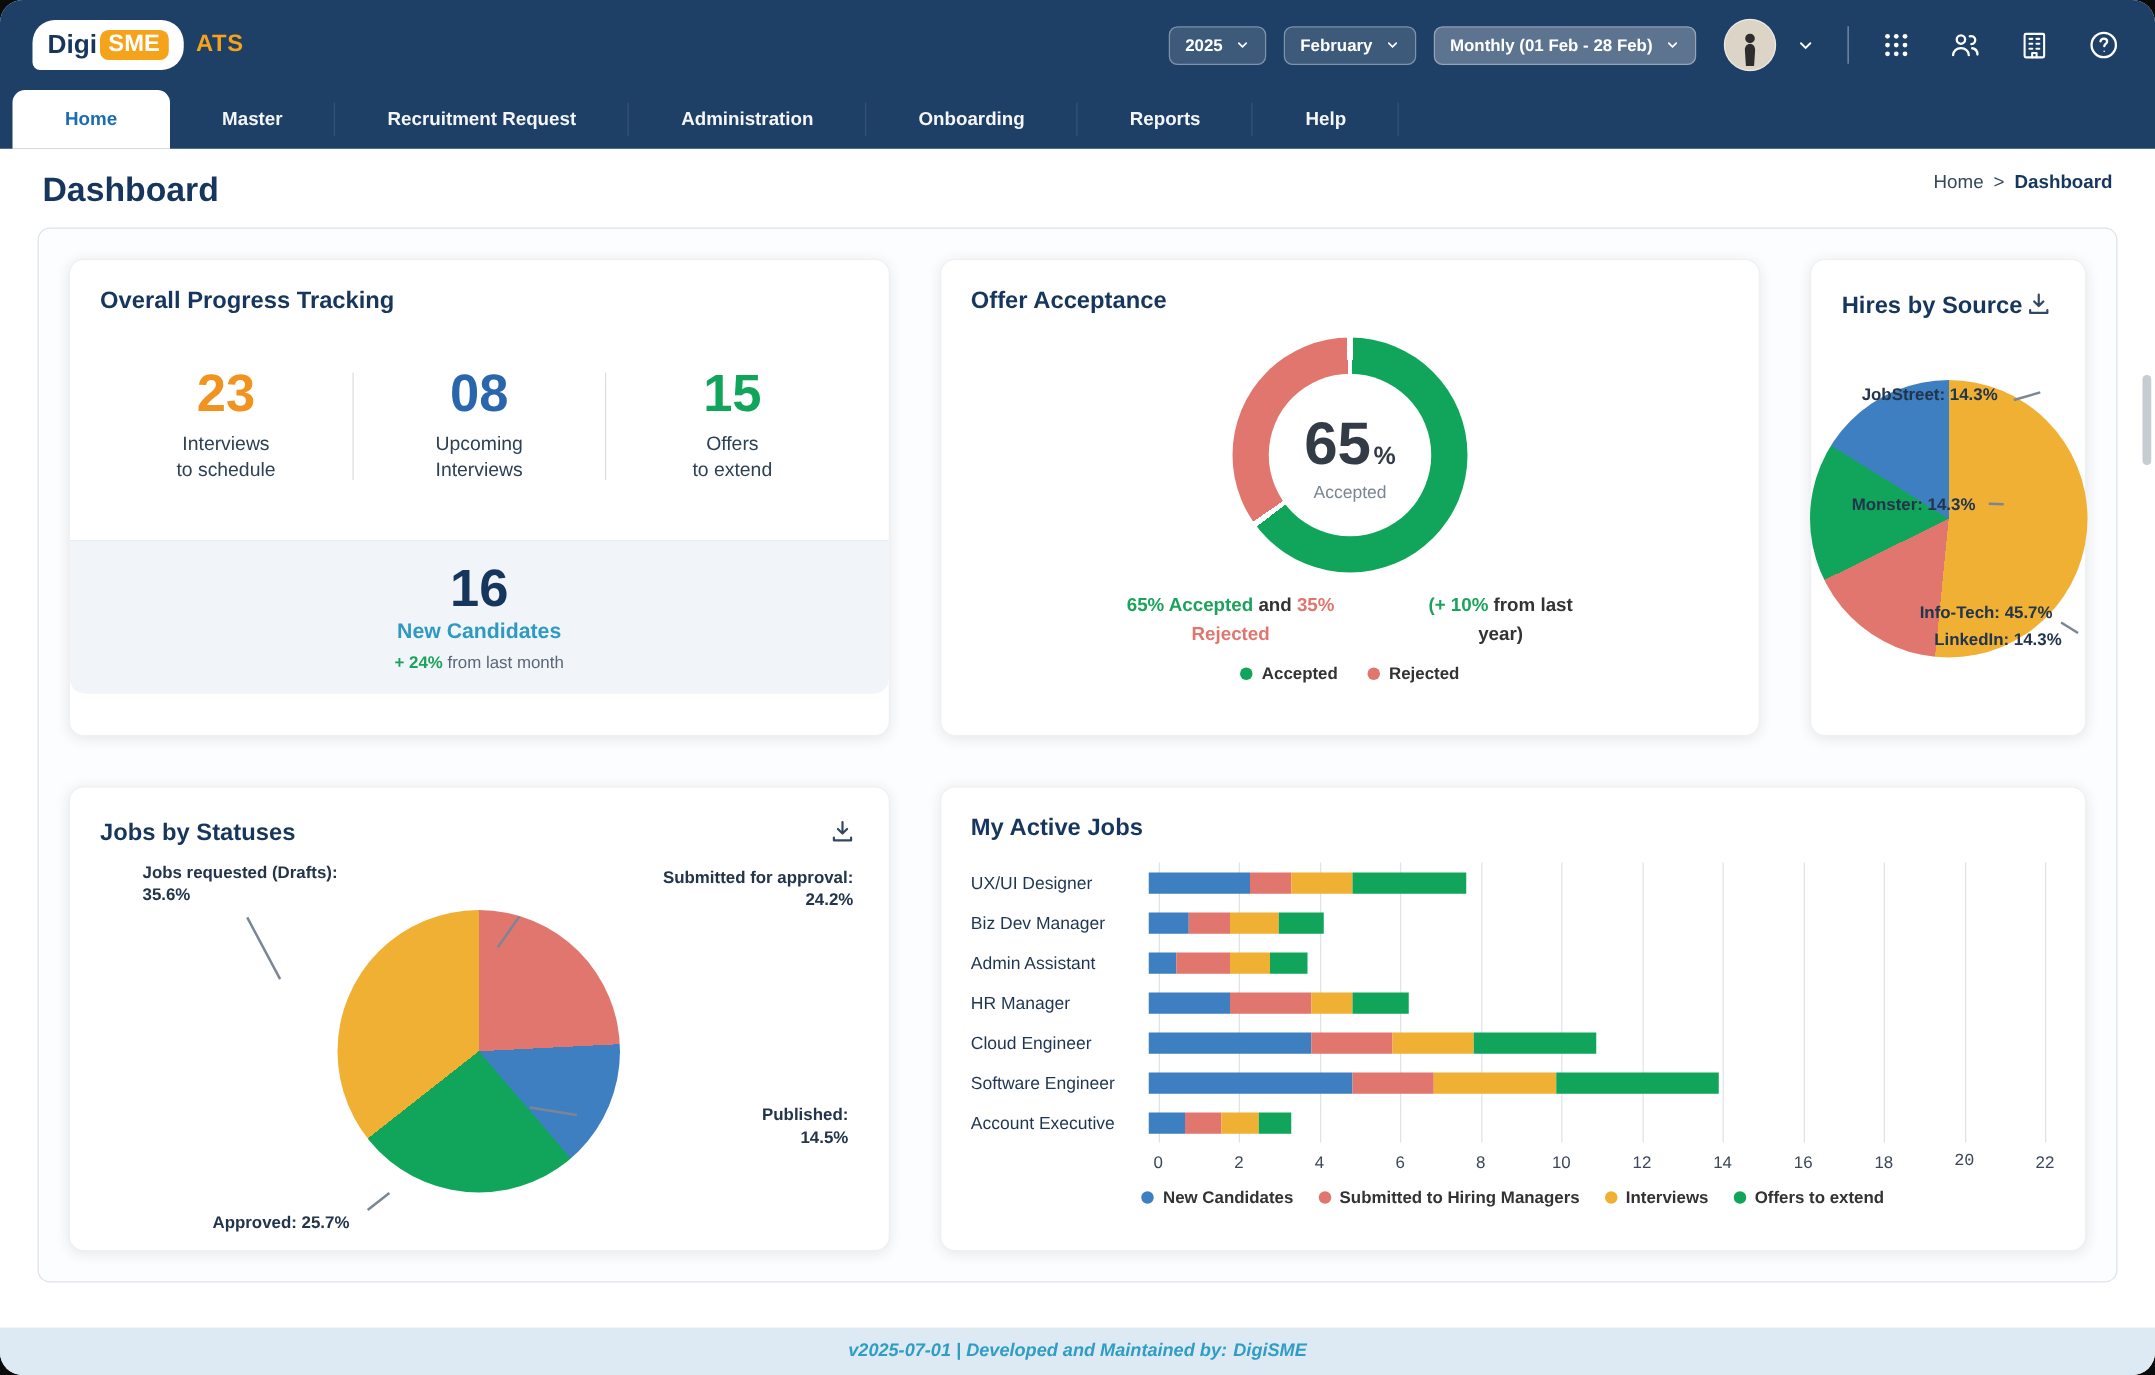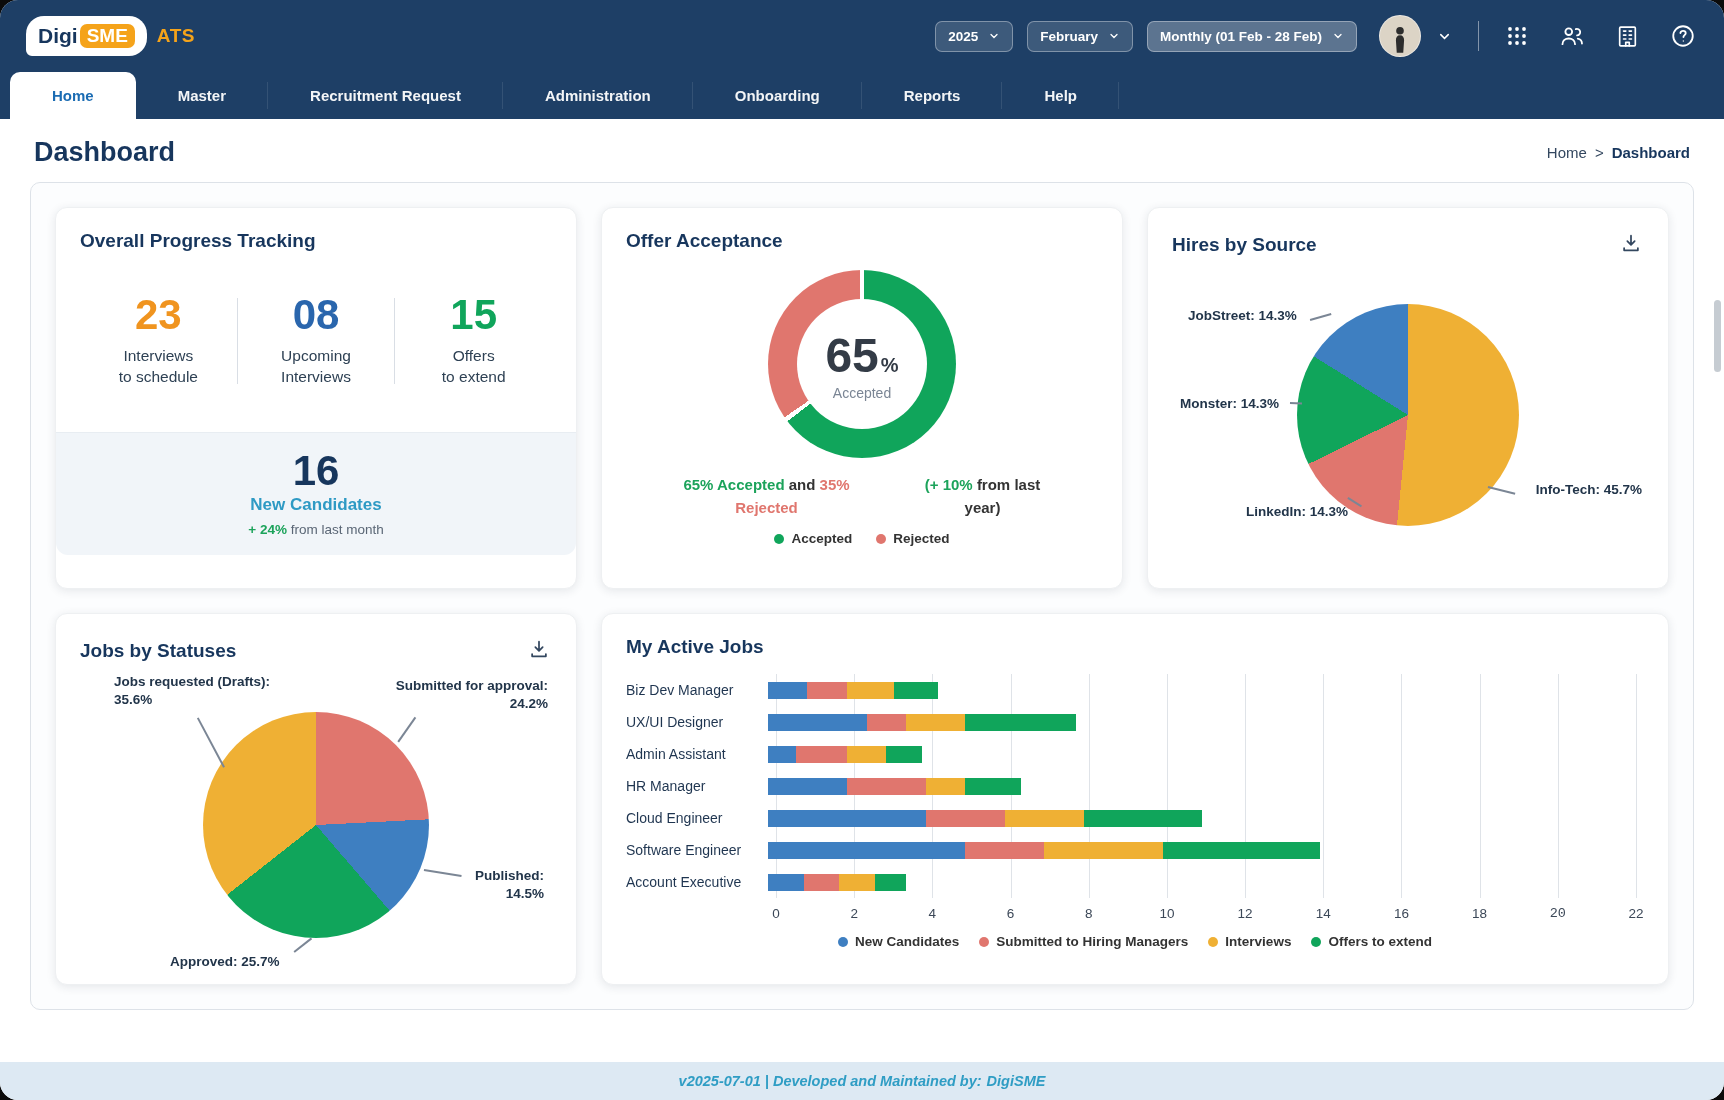--- a/index.html
+++ b/index.html
@@ -24,29 +24,29 @@
   .chev-btn { background:none; border:none; padding:2px; cursor:pointer; display:flex; }
   .vdivider { width:1px; height:30px; background:rgba(255,255,255,.45); margin:0 10px; }
   .hicon { background:none; border:none; padding:2px; cursor:pointer; display:flex; align-items:center; }
   .hicon + .hicon { margin-left:12px; }
   
   .navbar { height:47px; background:#1e3f66; display:flex; padding-left:10px; flex:none; }
   .tab { display:flex; align-items:center; padding:0 42px; color:rgba(255,255,255,.95); font-size:15px; font-weight:600; cursor:pointer; position:relative; }
   .tab:not(.active)::after { content:""; position:absolute; right:0; top:10px; bottom:10px; width:1px; background:rgba(255,255,255,.10); }
   .tab.active { background:#fff; color:#1b6cb3; font-weight:800; border-radius:10px 10px 0 0; }
   
-  .pagehead { display:flex; align-items:center; justify-content:space-between; padding:18px 34px 14px; }
+  .pagehead { display:flex; align-items:flex-start; justify-content:space-between; padding:18px 34px 14px; }
   .pagehead h1 { margin:0; font-size:27px; font-weight:700; color:#17365d; }
   .breadcrumb { font-size:15px; color:#33475f; display:flex; gap:8px; align-items:center; }
   .breadcrumb .bc-home { cursor:pointer; }
   .breadcrumb .bc-current { font-weight:800; color:#17365d; }
   
   .content { flex:1; padding:0 30px; }
   .container { border:1px solid #dde2e8; border-radius:10px; background:#fcfdfe; padding:24px; }
-  .grid { display:grid; grid-template-columns:repeat(3,1fr); gap:24px; }
+  .grid { display:grid; grid-template-columns:repeat(2,1fr); gap:40px; }
   .card { background:#fff; border:1px solid #eef0f2; border-radius:12px; box-shadow:0 2px 10px rgba(25,39,62,.10); padding:22px 24px; position:relative; }
   .h1r { height:382px; } .h2r { height:372px; }
   .card h2 { margin:0; font-size:19px; font-weight:700; color:#17365d; }
   .card-head { display:flex; justify-content:space-between; align-items:center; }
   .dl-btn { background:none; border:none; padding:2px; cursor:pointer; color:#33475f; }
   .card-active-jobs { grid-column:2 / 4; }
   
   .stats-row { display:flex; margin-top:42px; }
   .stat { flex:1; text-align:center; }
   .stat-value { font-size:42px; font-weight:700; line-height:1; }
@@ -357,35 +357,35 @@
                 <div class="bc-gridline" style="left: 45.4545%;"></div>
                 <div class="bc-gridline" style="left: 54.5455%;"></div>
                 <div class="bc-gridline" style="left: 63.6364%;"></div>
                 <div class="bc-gridline" style="left: 72.7273%;"></div>
                 <div class="bc-gridline" style="left: 81.8182%;"></div>
                 <div class="bc-gridline" style="left: 90.9091%;"></div>
                 <div class="bc-gridline" style="left: 100%;"></div>
               </div>
             <div id="bc-rows">
                 <div class="bc-row">
+                  <div class="bc-label">UX/UI Designer</div>
+                  <div class="bc-track">
+                    <div class="bc-seg" style="width: 11.3636%; background: rgb(62, 127, 193);"></div>
+                    <div class="bc-seg" style="width: 4.54545%; background: rgb(224, 118, 110);"></div>
+                    <div class="bc-seg" style="width: 6.81818%; background: rgb(239, 176, 52);"></div>
+                    <div class="bc-seg" style="width: 12.7273%; background: rgb(16, 165, 91);"></div>
+                  </div>
+                </div>
+                <div class="bc-row">
                   <div class="bc-label">Biz Dev Manager</div>
                   <div class="bc-track">
                     <div class="bc-seg" style="width: 4.54545%; background: rgb(62, 127, 193);"></div>
                     <div class="bc-seg" style="width: 4.54545%; background: rgb(224, 118, 110);"></div>
                     <div class="bc-seg" style="width: 5.45455%; background: rgb(239, 176, 52);"></div>
                     <div class="bc-seg" style="width: 5%; background: rgb(16, 165, 91);"></div>
-                  </div>
-                </div>
-                <div class="bc-row">
-                  <div class="bc-label">UX/UI Designer</div>
-                  <div class="bc-track">
-                    <div class="bc-seg" style="width: 11.3636%; background: rgb(62, 127, 193);"></div>
-                    <div class="bc-seg" style="width: 4.54545%; background: rgb(224, 118, 110);"></div>
-                    <div class="bc-seg" style="width: 6.81818%; background: rgb(239, 176, 52);"></div>
-                    <div class="bc-seg" style="width: 12.7273%; background: rgb(16, 165, 91);"></div>
                   </div>
                 </div>
                 <div class="bc-row">
                   <div class="bc-label">Admin Assistant</div>
                   <div class="bc-track">
                     <div class="bc-seg" style="width: 3.18182%; background: rgb(62, 127, 193);"></div>
                     <div class="bc-seg" style="width: 5.90909%; background: rgb(224, 118, 110);"></div>
                     <div class="bc-seg" style="width: 4.54545%; background: rgb(239, 176, 52);"></div>
                     <div class="bc-seg" style="width: 4.09091%; background: rgb(16, 165, 91);"></div>
                   </div>

